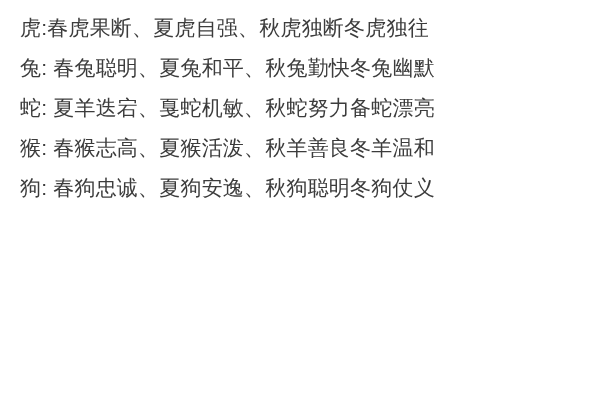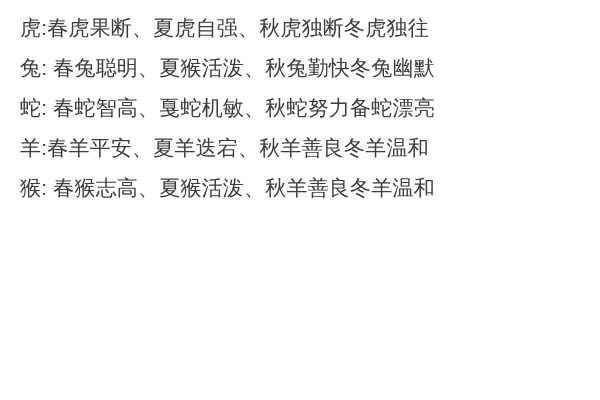--- a/index.html
+++ b/index.html
@@ -31,17 +31,17 @@
     white-space: nowrap;
     letter-spacing: 0.2px;
     font-weight: 400;
   }
 </style>
 </head>
 <body>
 
 <div id="page">
   <div class="line">虎:春虎果断、夏虎自强、秋虎独断冬虎独往</div>
-  <div class="line">兔: 春兔聪明、夏猴活泼、秋兔勤快冬兔幽默</div>
-  <div class="line">蛇: 春蛇智高、戛蛇机敏、秋蛇努力备蛇漂亮</div>
-  <div class="line">羊:春羊平安、夏羊迭宕、秋羊善良冬羊温和</div>
+  <div class="line">兔: 春兔聪明、夏兔和平、秋兔勤快冬兔幽默</div>
+  <div class="line">蛇: 夏羊迭宕、戛蛇机敏、秋蛇努力备蛇漂亮</div>
   <div class="line">猴: 春猴志高、夏猴活泼、秋羊善良冬羊温和</div>
+  <div class="line">狗: 春狗忠诚、夏狗安逸、秋狗聪明冬狗仗义</div>
 </div>
 
 </body></html>

